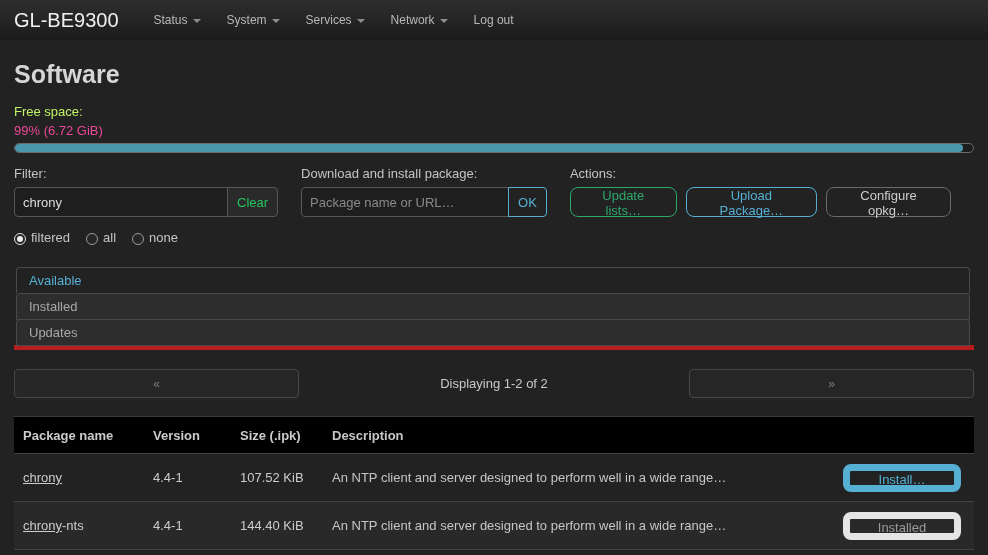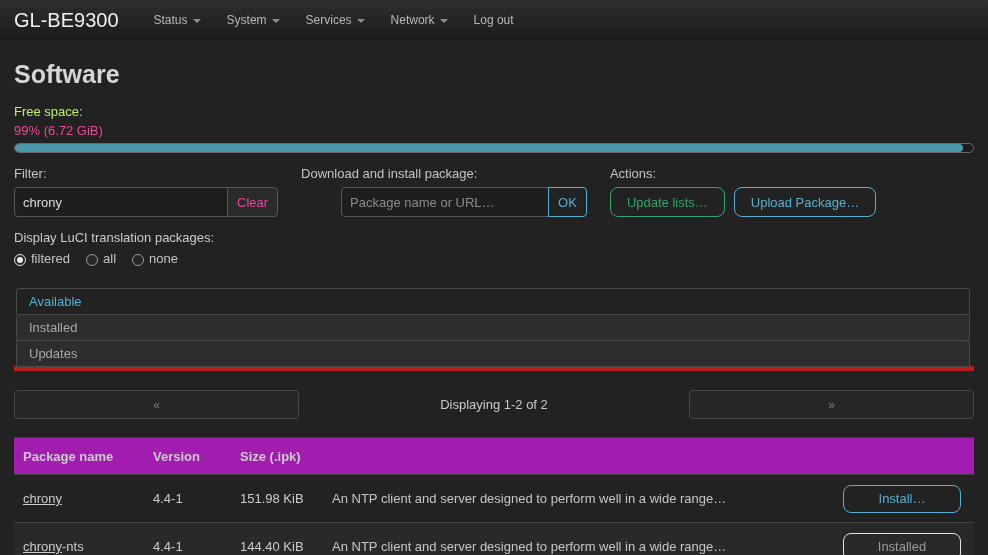--- a/index.html
+++ b/index.html
@@ -42,24 +42,24 @@
   .ctl-label { color: #c4c4c4; margin-bottom: 6px; }
   .ctl-group { margin-right: 23px; }
   .input-group { display: flex; }
   .text-input {
     height: 30px; background: #1e1e1e; border: 1px solid #575757; color: #dddddd;
     padding: 0 8px; font-size: 13px; font-family: "Liberation Sans", sans-serif;
     border-radius: 4px 0 0 4px; outline: none;
   }
   .text-input::placeholder { color: #8a8a8a; }
   #filter-input { width: 214px; }
-  #download-input { width: 208px; margin-left: 40px; }
+  #download-input { width: 208px; }
   .append-btn {
     height: 30px; margin-left: -1px; padding: 0 9px; font-size: 13px;
-    background: #2a2a2a; border: 1px solid #575757; color: #ec4899;
+    background: #2a2a2a; border: 1px solid #575757; color: #22c55e;
     border-radius: 0 4px 4px 0; cursor: pointer; font-family: "Liberation Sans", sans-serif;
   }
   .append-btn.accent { color: var(--accent, #55b0d4); border-color: var(--accent, #55b0d4); background: #222; }
   .action-btns { display: flex; gap: 9px; }
   .btn-outline {
     height: 30px; padding: 0 16px; font-size: 13px; border-radius: 8px;
     background: transparent; cursor: pointer; font-family: "Liberation Sans", sans-serif;
   }
   .btn-outline.success { color: var(--success, #2fa66a); border: 1px solid var(--success, #2fa66a); }
   .btn-outline.info    { color: var(--accent, #55b0d4); border: 1px solid var(--accent, #55b0d4); }
@@ -89,33 +89,33 @@
   .pager { display: flex; align-items: center; margin-top: 19px; }
   .pager-btn {
     flex: 0 0 285px; height: 29px; background: #262626; color: #7d7d7d;
     border: 1px solid #474747; border-radius: 4px; font-size: 12px; cursor: default;
     font-family: "Liberation Sans", sans-serif;
   }
   .pager-status { flex: 1; text-align: center; color: #c9c9c9; }
   
   .pkg-table { margin-top: 18px; border-top: 1px solid #3c3c3c; }
   .t-row { display: flex; align-items: center; border-bottom: 1px solid #424242; padding-left: 9px; }
-  .t-head { height: 37px; background: #a21caf; font-weight: bold; color: #cbcbcb; }
+  .t-head { height: 37px; background: #000000; font-weight: bold; color: #cbcbcb; }
   .t-body .t-row { height: 48px; }
   .t-body .t-row:nth-child(even) { background: #292929; }
   .col-name { width: 130px; }
   .col-version { width: 87px; }
   .col-size { width: 92px; }
   .col-desc { flex: 1; white-space: nowrap; overflow: hidden; color: #c6c6c6; }
   .col-action { width: 133px; text-align: right; padding-right: 13px; }
   .pkg-link { color: #cccccc; text-decoration: none; cursor: pointer; }
   .pkg-link .match { text-decoration: underline; }
   .row-btn {
     width: 118px; height: 28px; border-radius: 8px; background: transparent;
-    color: #9a9a9a; border: 1px solid #e5e5e5; font-size: 13px; cursor: default;
+    color: #9a9a9a; border: 7px solid #e5e5e5; font-size: 13px; cursor: default;
     font-family: "Liberation Sans", sans-serif;
   }
   .row-btn.enabled { color: var(--accent, #55b0d4); border-color: var(--accent, #55b0d4); cursor: pointer; }
 </style>
 </head>
 <body>
 
 <div class="navbar">
   <div class="brand">GL-BE9300</div>
   <ul class="nav-list">
@@ -157,26 +157,26 @@
       </div>
     </div>
     <div class="ctl-group">
       <div class="ctl-label">Actions:</div>
       <div class="action-btns">
 
           <button class="btn-outline success">Update lists…</button>
 
           <button class="btn-outline info">Upload Package…</button>
 
+          <button class="btn-outline default">Configure opkg…</button>
         </div>
     </div>
   </div>
 
   <div class="translation">
-    <div>Display LuCI translation packages:</div>
     <div class="radio-row">
 
         <span class="radio-opt">
           <span class="radio checked"></span>
           <span>filtered</span>
         </span>
 
         <span class="radio-opt">
           <span class="radio"></span>
           <span>all</span>
@@ -202,28 +202,29 @@
     <button class="pager-btn">«</button>
     <div class="pager-status">Displaying 1-2 of 2</div>
     <button class="pager-btn">»</button>
   </div>
 
   <div class="pkg-table">
     <div class="t-row t-head">
       <div class="col-name">Package name</div>
       <div class="col-version">Version</div>
       <div class="col-size">Size (.ipk)</div>
+      <div class="col-desc">Description</div>
       <div class="col-action"></div>
     </div>
     <div class="t-body">
 
         <div class="t-row">
           <div class="col-name"><a class="pkg-link"><span class="match">chrony</span><span></span></a></div>
           <div class="col-version">4.4-1</div>
-          <div class="col-size">151.98 KiB</div>
+          <div class="col-size">107.52 KiB</div>
           <div class="col-desc">An NTP client and server designed to perform well in a wide range…</div>
           <div class="col-action"><button class="row-btn enabled">Install…</button></div>
         </div>
 
         <div class="t-row">
           <div class="col-name"><a class="pkg-link"><span class="match">chrony</span><span>-nts</span></a></div>
           <div class="col-version">4.4-1</div>
           <div class="col-size">144.40 KiB</div>
           <div class="col-desc">An NTP client and server designed to perform well in a wide range…</div>
           <div class="col-action"><button class="row-btn">Installed</button></div>

